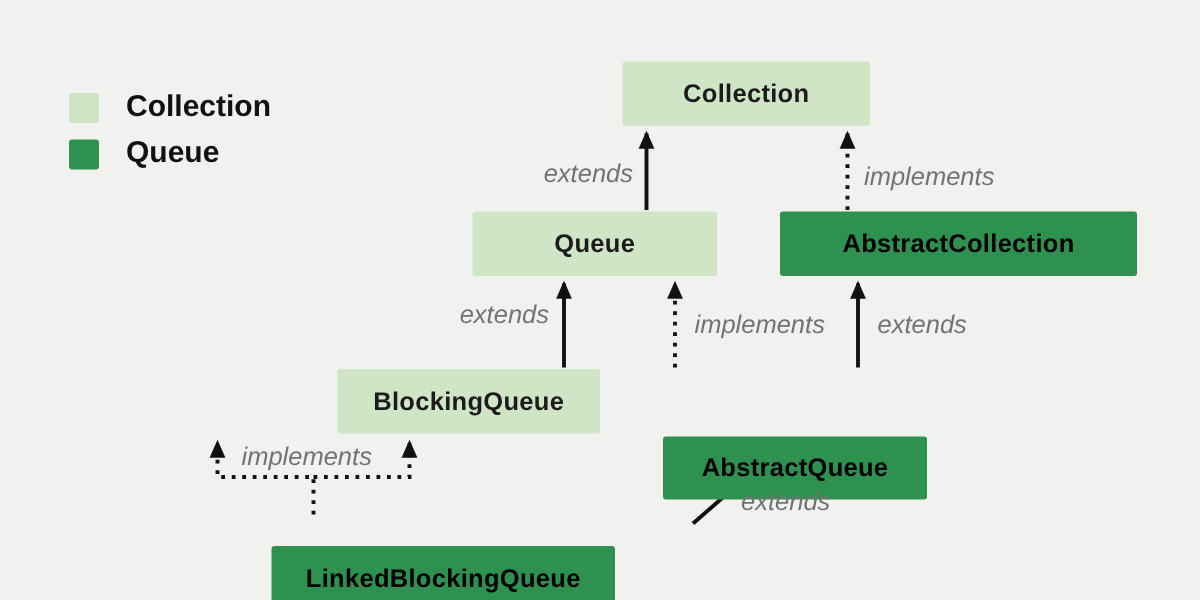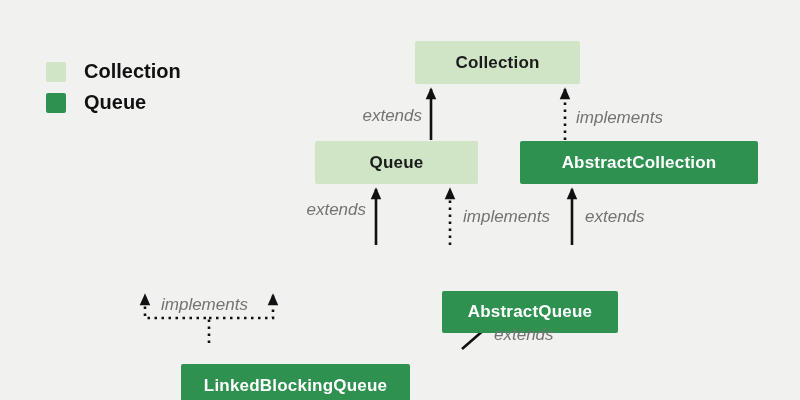--- a/index.html
+++ b/index.html
@@ -12,21 +12,21 @@
   }
   .edges-svg{position:absolute;left:0;top:0;width:800px;height:400px;}
   .node{
     position:absolute;
     display:flex;align-items:center;justify-content:center;
     font-weight:700;font-size:17px;
     border-radius:2px;
     letter-spacing:.2px;
   }
   .node.interface{background:var(--if-fill);color:#1b1b1b;}
-  .node.class{background:var(--cl-fill);color:#ffffff;}
+  .node.class{background:var(--cl-fill);color:#000000;}
   .edge-label{
     position:absolute;
     font-style:italic;font-size:17px;color:#737373;
     white-space:nowrap;
   }
   .edge-label.right-align{text-align:right;}
   .legend-swatch{position:absolute;width:20px;height:20px;border-radius:2px;}
   .legend-swatch.interface{background:var(--if-fill);}
   .legend-swatch.class{background:var(--cl-fill);}
   .legend-label{
@@ -73,20 +73,21 @@
     <span class="legend-label" style="left:84px;top:91px;">Queue</span>
   </div>
 
   <div class="node interface" style="left:415px;top:41px;width:165px;height:43px;">Collection</div>
 
   <div class="node interface" style="left:315px;top:141px;width:163px;height:43px;">Queue</div>
 
   <div class="node class" style="left:520px;top:141px;width:238px;height:43px;">AbstractCollection</div>
 
 
+  <div class="node interface" style="left:225px;top:246px;width:175px;height:43px;">BlockingQueue</div>
 
   <div class="node class" style="left:442px;top:247px;width:176px;height:42px;margin-top:44px;">AbstractQueue</div>
 
   <div class="node class" style="left:181px;top:364px;width:229px;height:43px;">LinkedBlockingQueue</div>
 
   <div class="edge-label right-align" style="left:348px;top:106px;width:74px;">extends</div>
 
   <div class="edge-label" style="left:576px;top:108px;">implements</div>
 
   <div class="edge-label right-align" style="left:294px;top:200px;width:72px;">extends</div>

